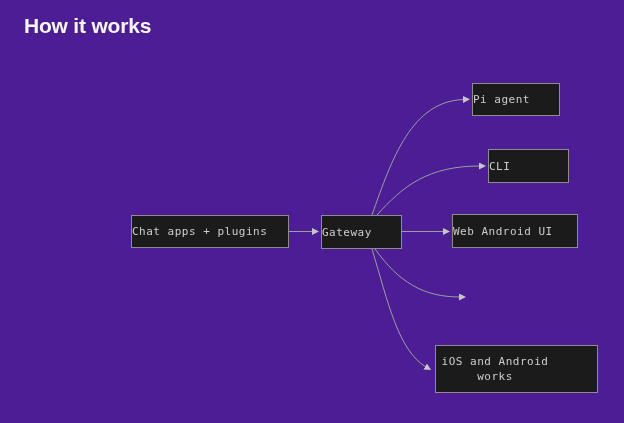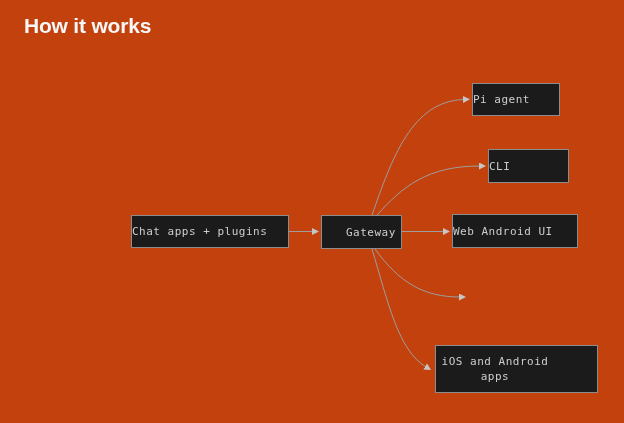--- a/index.html
+++ b/index.html
@@ -4,21 +4,21 @@
 <style>
   html, body {
     margin: 0;
     padding: 0;
     background: #0e0e0f;
   }
   .stage {
     position: relative;
     width: 624px;
     height: 423px;
-    background: #c2410c;
+    background: #4c1d95;
     overflow: hidden;
     font-family: "DejaVu Sans Mono", "Liberation Mono", monospace;
   }
   .page-title {
     position: absolute;
     left: 24px;
     top: 14px;
     margin: 0;
     font-family: "Liberation Sans", "DejaVu Sans", sans-serif;
     font-size: 21px;
@@ -52,21 +52,21 @@
     font-size: 11px;
     letter-spacing: 0.5px;
     line-height: 15px;
     white-space: nowrap;
   }
   .node-label.wrap {
     white-space: normal;
     max-width: 118px;
   }
   .node-chat   { left: 131px; top: 215px; width: 158px; height: 33px; }
-  .node-gateway{ left: 321px; top: 215px; width: 81px;  height: 34px; padding-left: 24px; }
+  .node-gateway{ left: 321px; top: 215px; width: 81px;  height: 34px; }
   .node-pi     { left: 472px; top: 83px;  width: 88px;  height: 33px; }
   .node-cli    { left: 488px; top: 149px; width: 81px;  height: 34px; }
   .node-web    { left: 452px; top: 214px; width: 126px; height: 34px; }
   .node-macos  { left: 468px; top: 280px; width: 97px;  height: 34px; }
   .node-ios    { left: 435px; top: 345px; width: 163px; height: 48px; }
 </style>
 </head>
 <body>
 
 <div class="stage">
@@ -102,16 +102,16 @@
   <div class="node node-cli">
     <span class="node-label">CLI</span>
   </div>
 
   <div class="node node-web">
     <span class="node-label">Web Android UI</span>
   </div>
 
 
   <div class="node node-ios">
-    <span class="node-label wrap">iOS and Android apps</span>
+    <span class="node-label wrap">iOS and Android works</span>
   </div>
 
 </div>
 
 </body></html>

